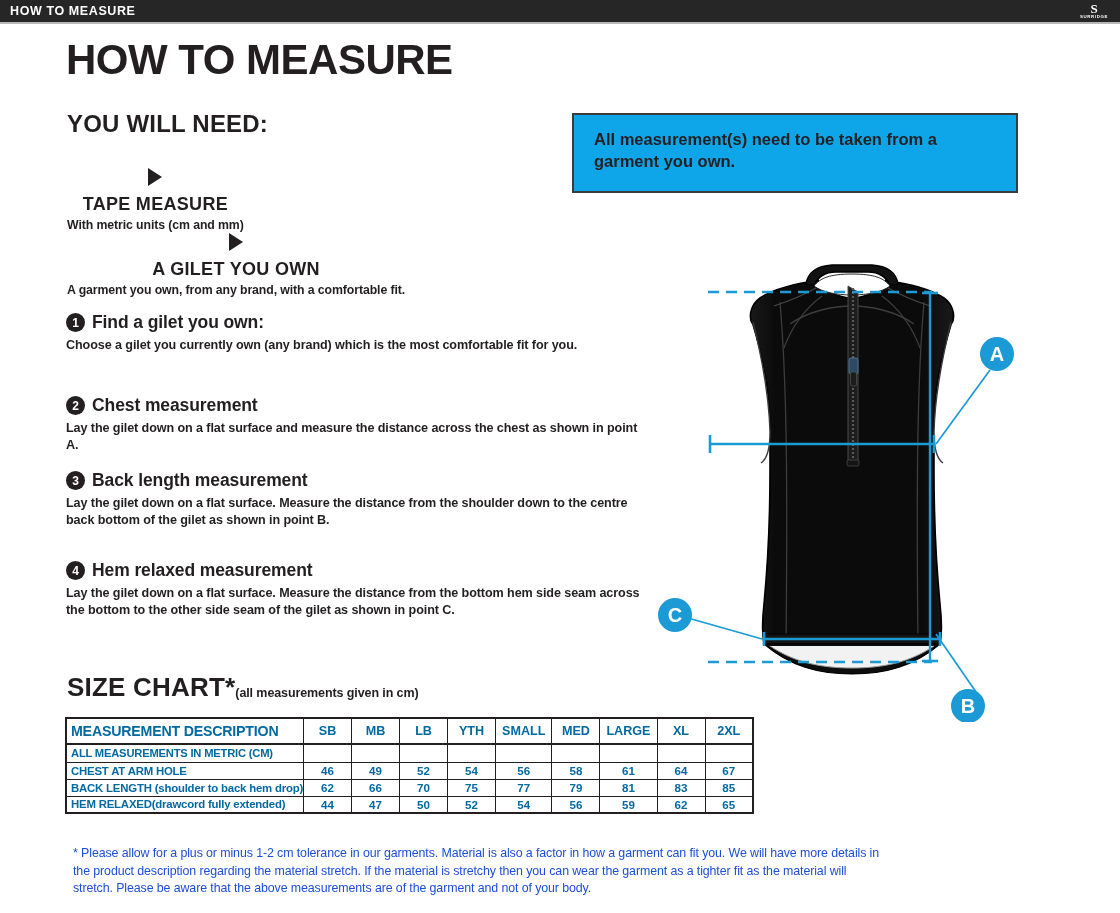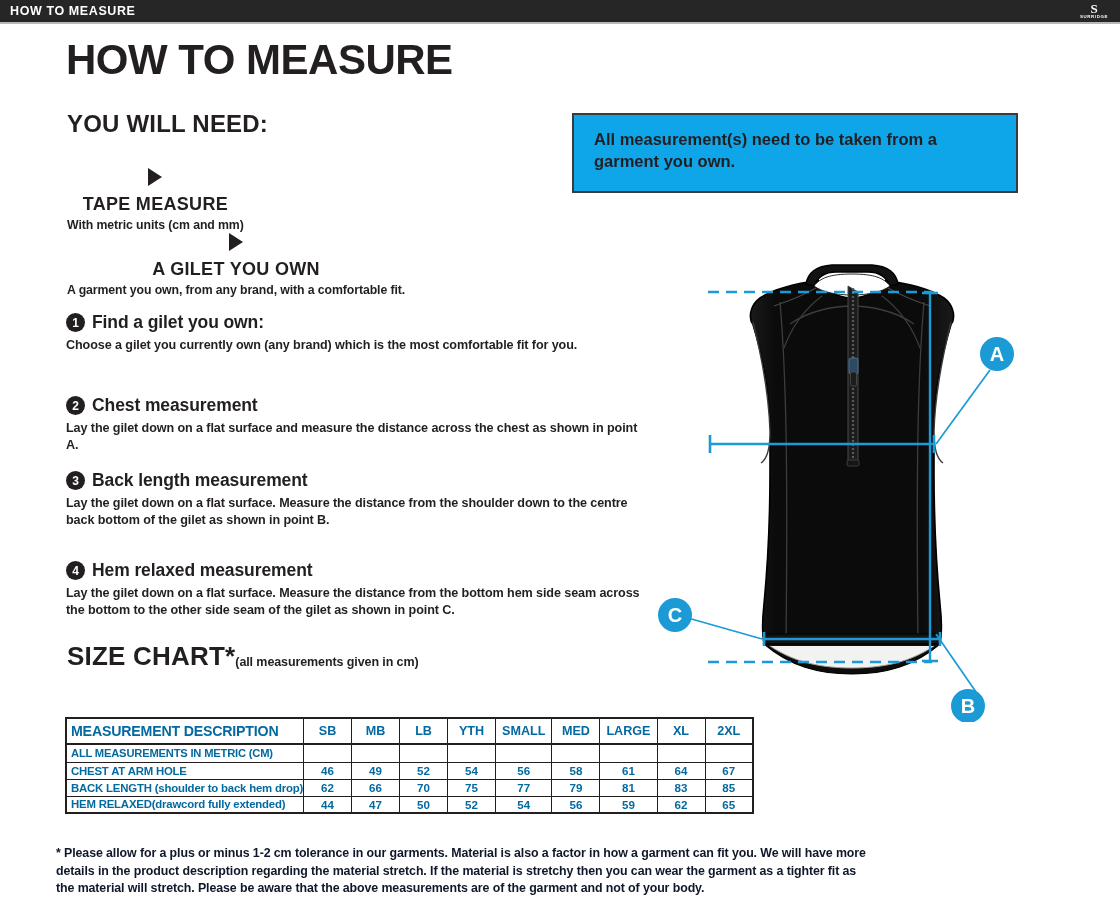--- a/index.html
+++ b/index.html
@@ -82,21 +82,21 @@
   }
   .step-title { font-size: 17.5px; font-weight: bold; letter-spacing: -0.1px; }
   .step-body { font-size: 12.6px; font-weight: bold; line-height: 1.32; margin-top: 4px; letter-spacing:-0.1px;}
 
   .step-1 { top: 312px; }
   .step-2 { top: 395px; }
   .step-3 { top: 470px; }
   .step-4 { top: 560px; }
 
   
-  .chart-head { position: absolute; left: 67px; top: 641px; display:flex; align-items:flex-end; }
+  .chart-head { position: absolute; left: 67px; top: 672px; display:flex; align-items:flex-end; }
   .chart-head-main { font-size: 26px; font-weight: bold; letter-spacing: 0.2px; }
   .chart-head-note { font-size: 12.5px; font-weight: bold; padding-bottom: 3px; letter-spacing:-0.1px;}
 
   table.sizes {
     position: absolute; left: 65px; top: 717px;
     border-collapse: collapse; background: #fff;
     border: 2px solid #231f20;
   }
   table.sizes td, table.sizes th {
     border: 1px solid #231f20;
@@ -112,22 +112,22 @@
     letter-spacing: -0.2px;
   }
   table.sizes tbody td { font-size: 11.6px; height: 17px; text-align: center; }
   table.sizes tbody td.lbl { text-align: left; padding-left: 4px; font-size: 11.4px; letter-spacing:-0.2px; white-space: nowrap;}
   table.sizes tbody tr.metric td { height: 18px; }
   table.sizes tbody tr.metric td.lbl { font-size: 11.2px; }
   .colw { width: 48px; }
 
   
   .footnote {
-    position: absolute; left: 56px; top: 845px; width: 815px;
-    font-size: 12.4px; line-height: 1.42; color: #0f172a; letter-spacing:-0.1px;font-weight:bold;
+    position: absolute; left: 73px; top: 845px; width: 815px;
+    font-size: 12.4px; line-height: 1.42; color: #1d4ed8; letter-spacing:-0.1px;
   }
 
   
   .illus { position: absolute; left: 640px; top: 262px; width: 420px; height: 460px; }
   .illus svg { display:block; }
 </style>
 </head>
 <body>
 
 <div id="page">

